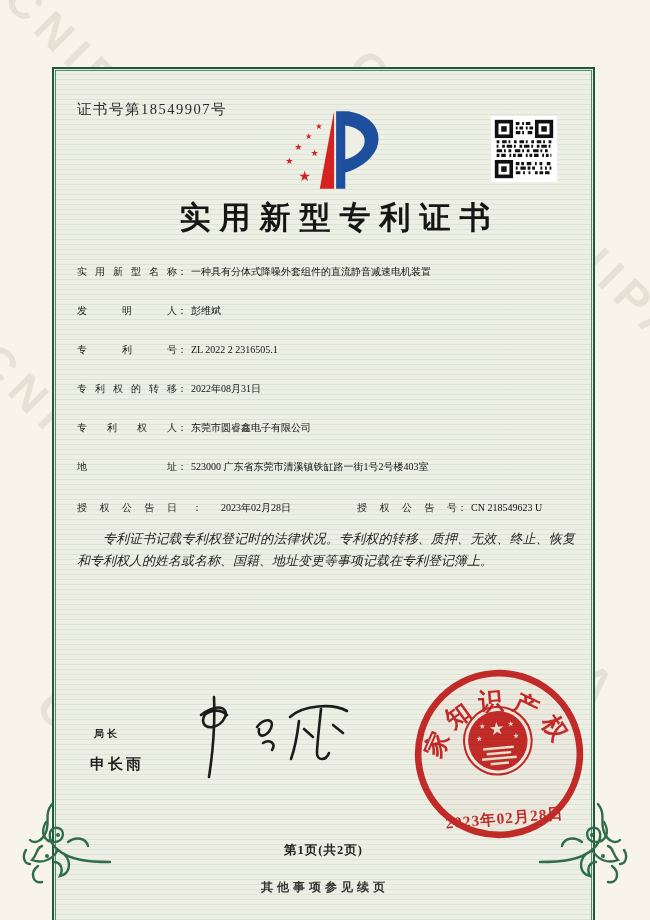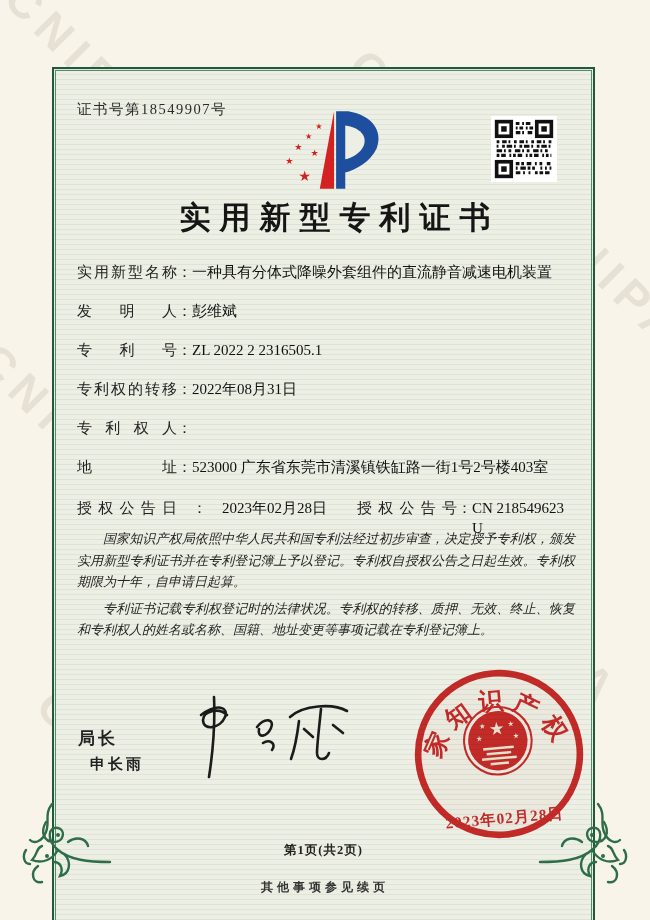--- a/index.html
+++ b/index.html
@@ -34,39 +34,39 @@
   }
   .logo{position:absolute;left:220px;top:36px;width:112px;height:88px;}
   .qr{position:absolute;left:437px;top:47px;width:62px;height:62px;background:#fff;padding:2px;}
   .title{
     position:absolute;left:0;top:128px;width:100%;text-align:center;
     font-size:31px;font-weight:700;letter-spacing:9px;color:#151515;
     font-family:"Liberation Serif","DejaVu Serif",serif;
     padding-left:16px;
   }
   
-  .fields{position:absolute;left:23px;top:193px;width:500px;font-size:15px;}
+  .fields{position:absolute;left:23px;top:193px;width:500px;font-size:10px;}
   .frow{height:39px;display:flex;align-items:flex-start;line-height:20px;}
   .flabel{
     display:inline-block;width:100px;text-align:justify;text-align-last:justify;
     flex:0 0 100px;color:#222;
   }
   .fcolon{flex:0 0 14px;}
   .fvalue{color:#111;}
   .grant-row{display:flex;align-items:flex-start;line-height:20px;margin-top:2px;gap:15px;}
   .grant-right{position:absolute;left:280px;display:flex;}
   
   .paras{
     position:absolute;left:23px;top:459px;width:498px;
     font-size:13px;line-height:21.5px;text-align:justify;color:#242424;
     font-style:italic;
   }
   .paras p{margin:0 0 5px 0;text-indent:2em;}
   
-  .signer-title{position:absolute;left:24px;top:658px;font-size:17px;font-weight:700;letter-spacing:3px;color:#222;}
+  .signer-title{position:absolute;left:40px;top:658px;font-size:10px;font-weight:700;letter-spacing:3px;color:#222;}
   .signer-name{position:absolute;left:36px;top:686px;font-size:15px;font-weight:700;letter-spacing:3px;color:#222;}
   .signature{position:absolute;left:133px;top:624px;width:170px;height:95px;}
   
   .seal{
     position:absolute;left:358px;top:598px;width:174px;height:174px;
     transform:rotate(-5deg);opacity:.93;mix-blend-mode:multiply;
   }
   
   .flourish{position:absolute;width:96px;height:96px;z-index:3;}
   .flourish.bl{left:16px;top:796px;}
@@ -150,40 +150,40 @@
         <span class="fvalue">ZL 2022 2 2316505.1</span>
     </div>
     <div class="frow">
       <span class="flabel">专利权的转移</span>
         <span class="fcolon">：</span>
         <span class="fvalue">2022年08月31日</span>
     </div>
     <div class="frow">
       <span class="flabel">专利权人</span>
         <span class="fcolon">：</span>
+        <span class="fvalue">东莞市圆睿鑫电子有限公司</span>
     </div>
     <div class="frow">
       <span class="flabel">地址</span>
         <span class="fcolon">：</span>
         <span class="fvalue">523000 广东省东莞市清溪镇铁缸路一街1号2号楼403室</span>
     </div>
     <div class="frow grant-row" style="position:relative;">
       <span class="flabel">授权公告日</span>
         <span class="fcolon">：</span>
         <span class="fvalue">2023年02月28日</span>
       <span class="grant-right">
         <span class="flabel">授权公告号</span>
           <span class="fcolon">：</span>
           <span class="fvalue">CN 218549623 U</span>
       </span>
     </div>
   </div>
 
   <div class="paras">
-    <p>国家知识产权局依照中华人民共和国专利法经过初步审查，决定授予专利权，颁发实用新型专利证书并在专利登记簿上予以登记。专利权自授权公告之日起生效。专利权期限为十年，自申请日起算。</p>
     <p>专利证书记载专利权登记时的法律状况。专利权的转移、质押、无效、终止、恢复和专利权人的姓名或名称、国籍、地址变更等事项记载在专利登记簿上。</p>
   </div>
 
   <div class="signer-title">局长</div>
   <div class="signer-name">申长雨</div>
 
   <svg class="signature" viewBox="0 0 170 95">
     <g fill="none" stroke="#1b1b1b" stroke-width="2.6" stroke-linecap="round">
       <path d="M14,22 C30,10 42,14 38,24 C33,36 16,38 16,27 C16,18 32,14 40,22"></path>
       <path d="M27,4 C28,26 26,58 22,84"></path>

